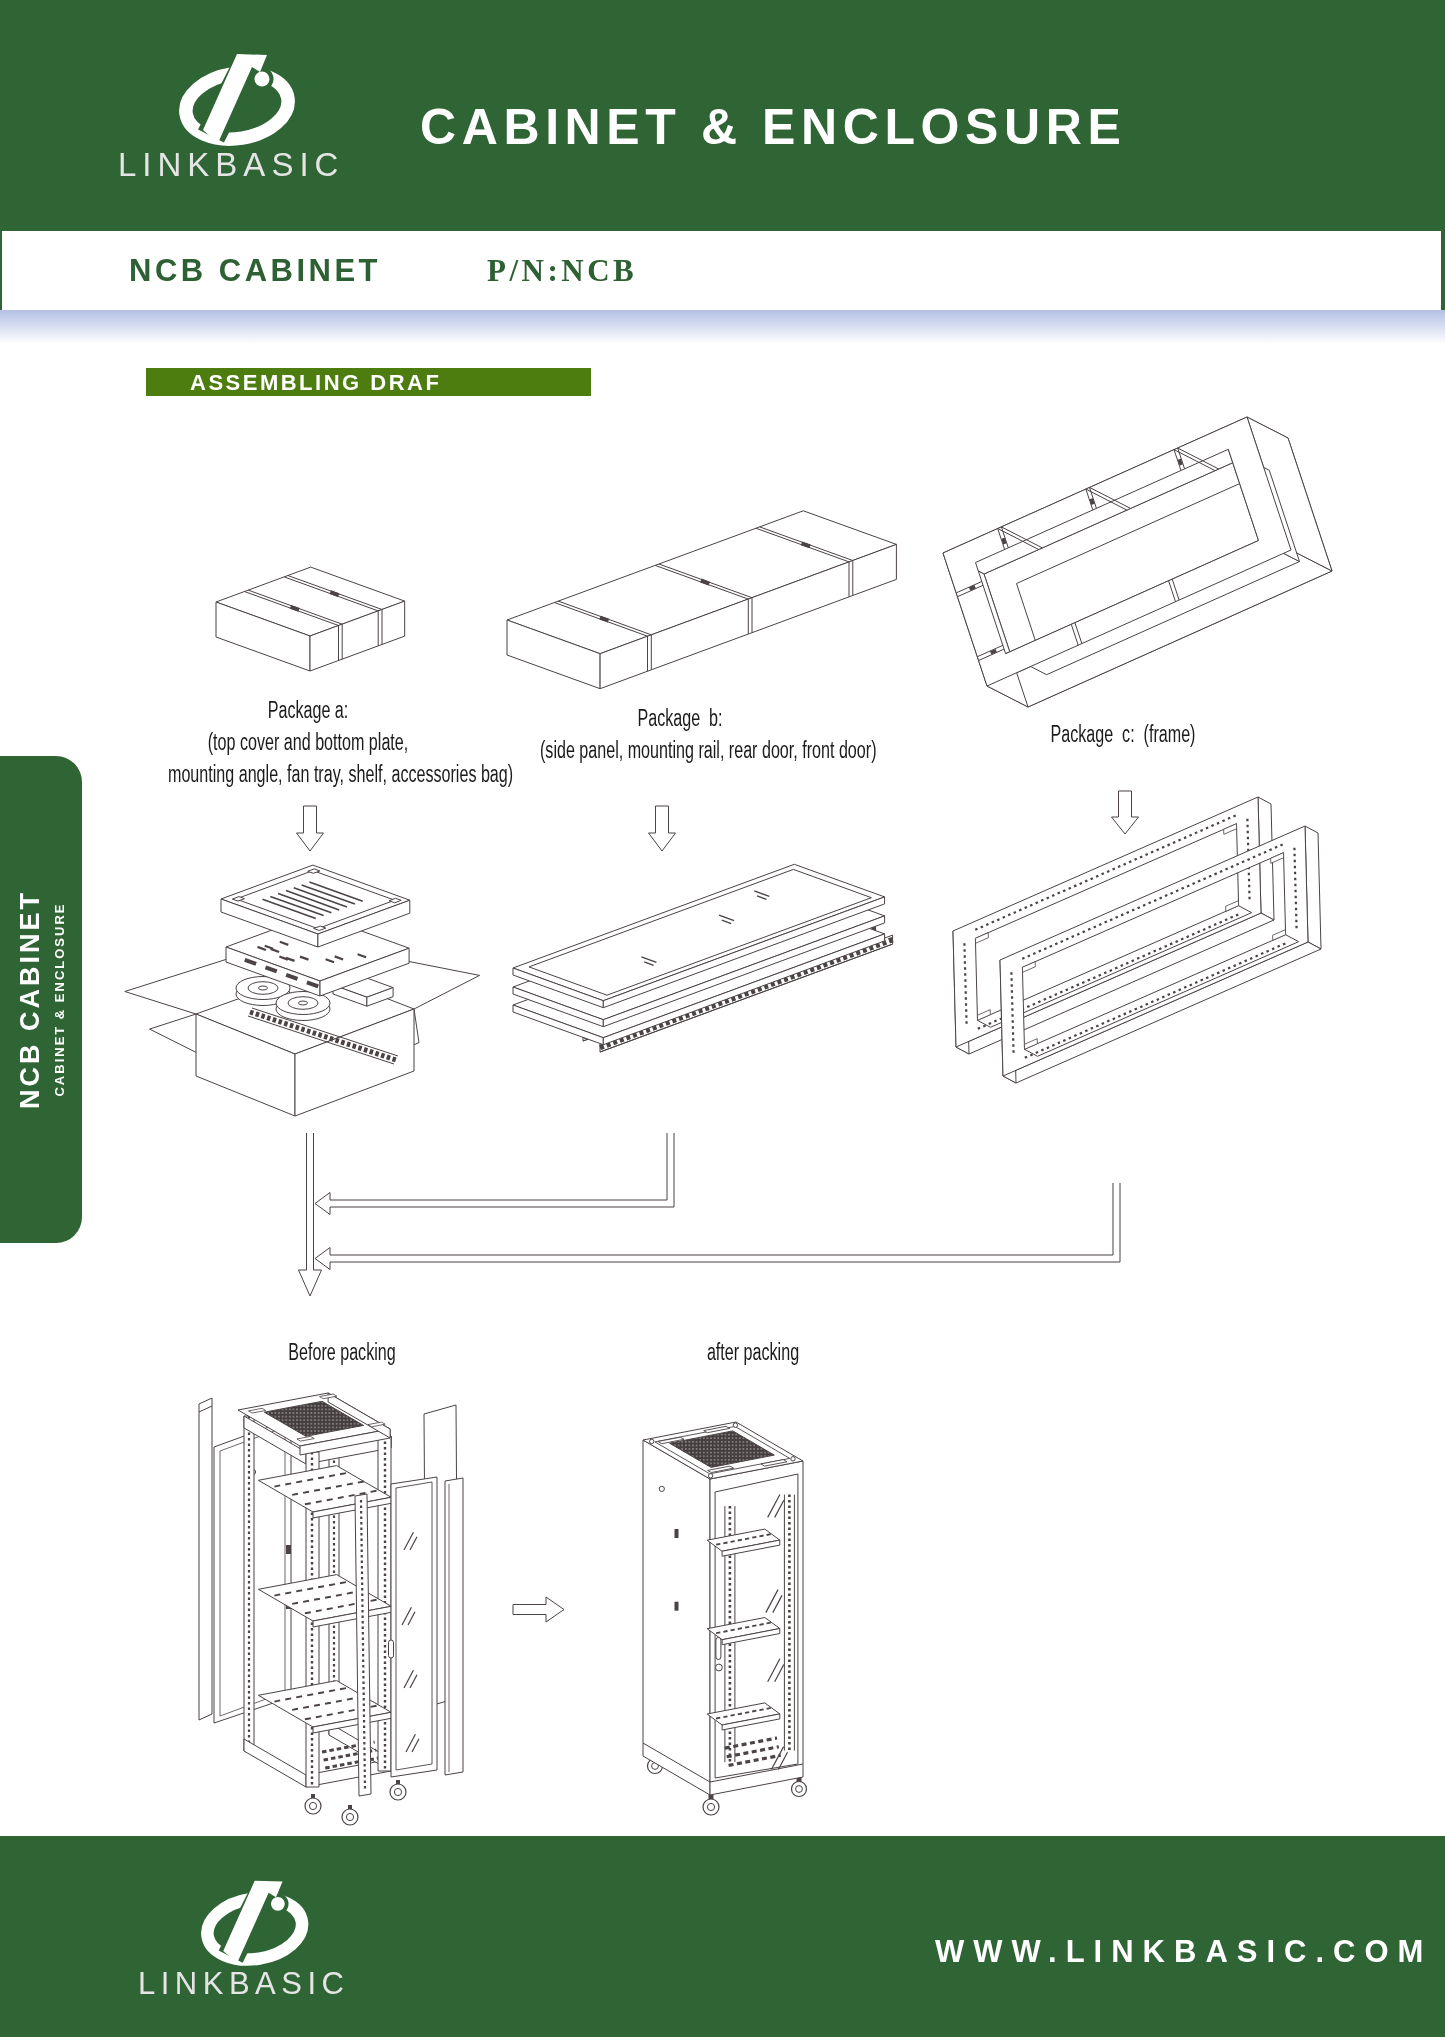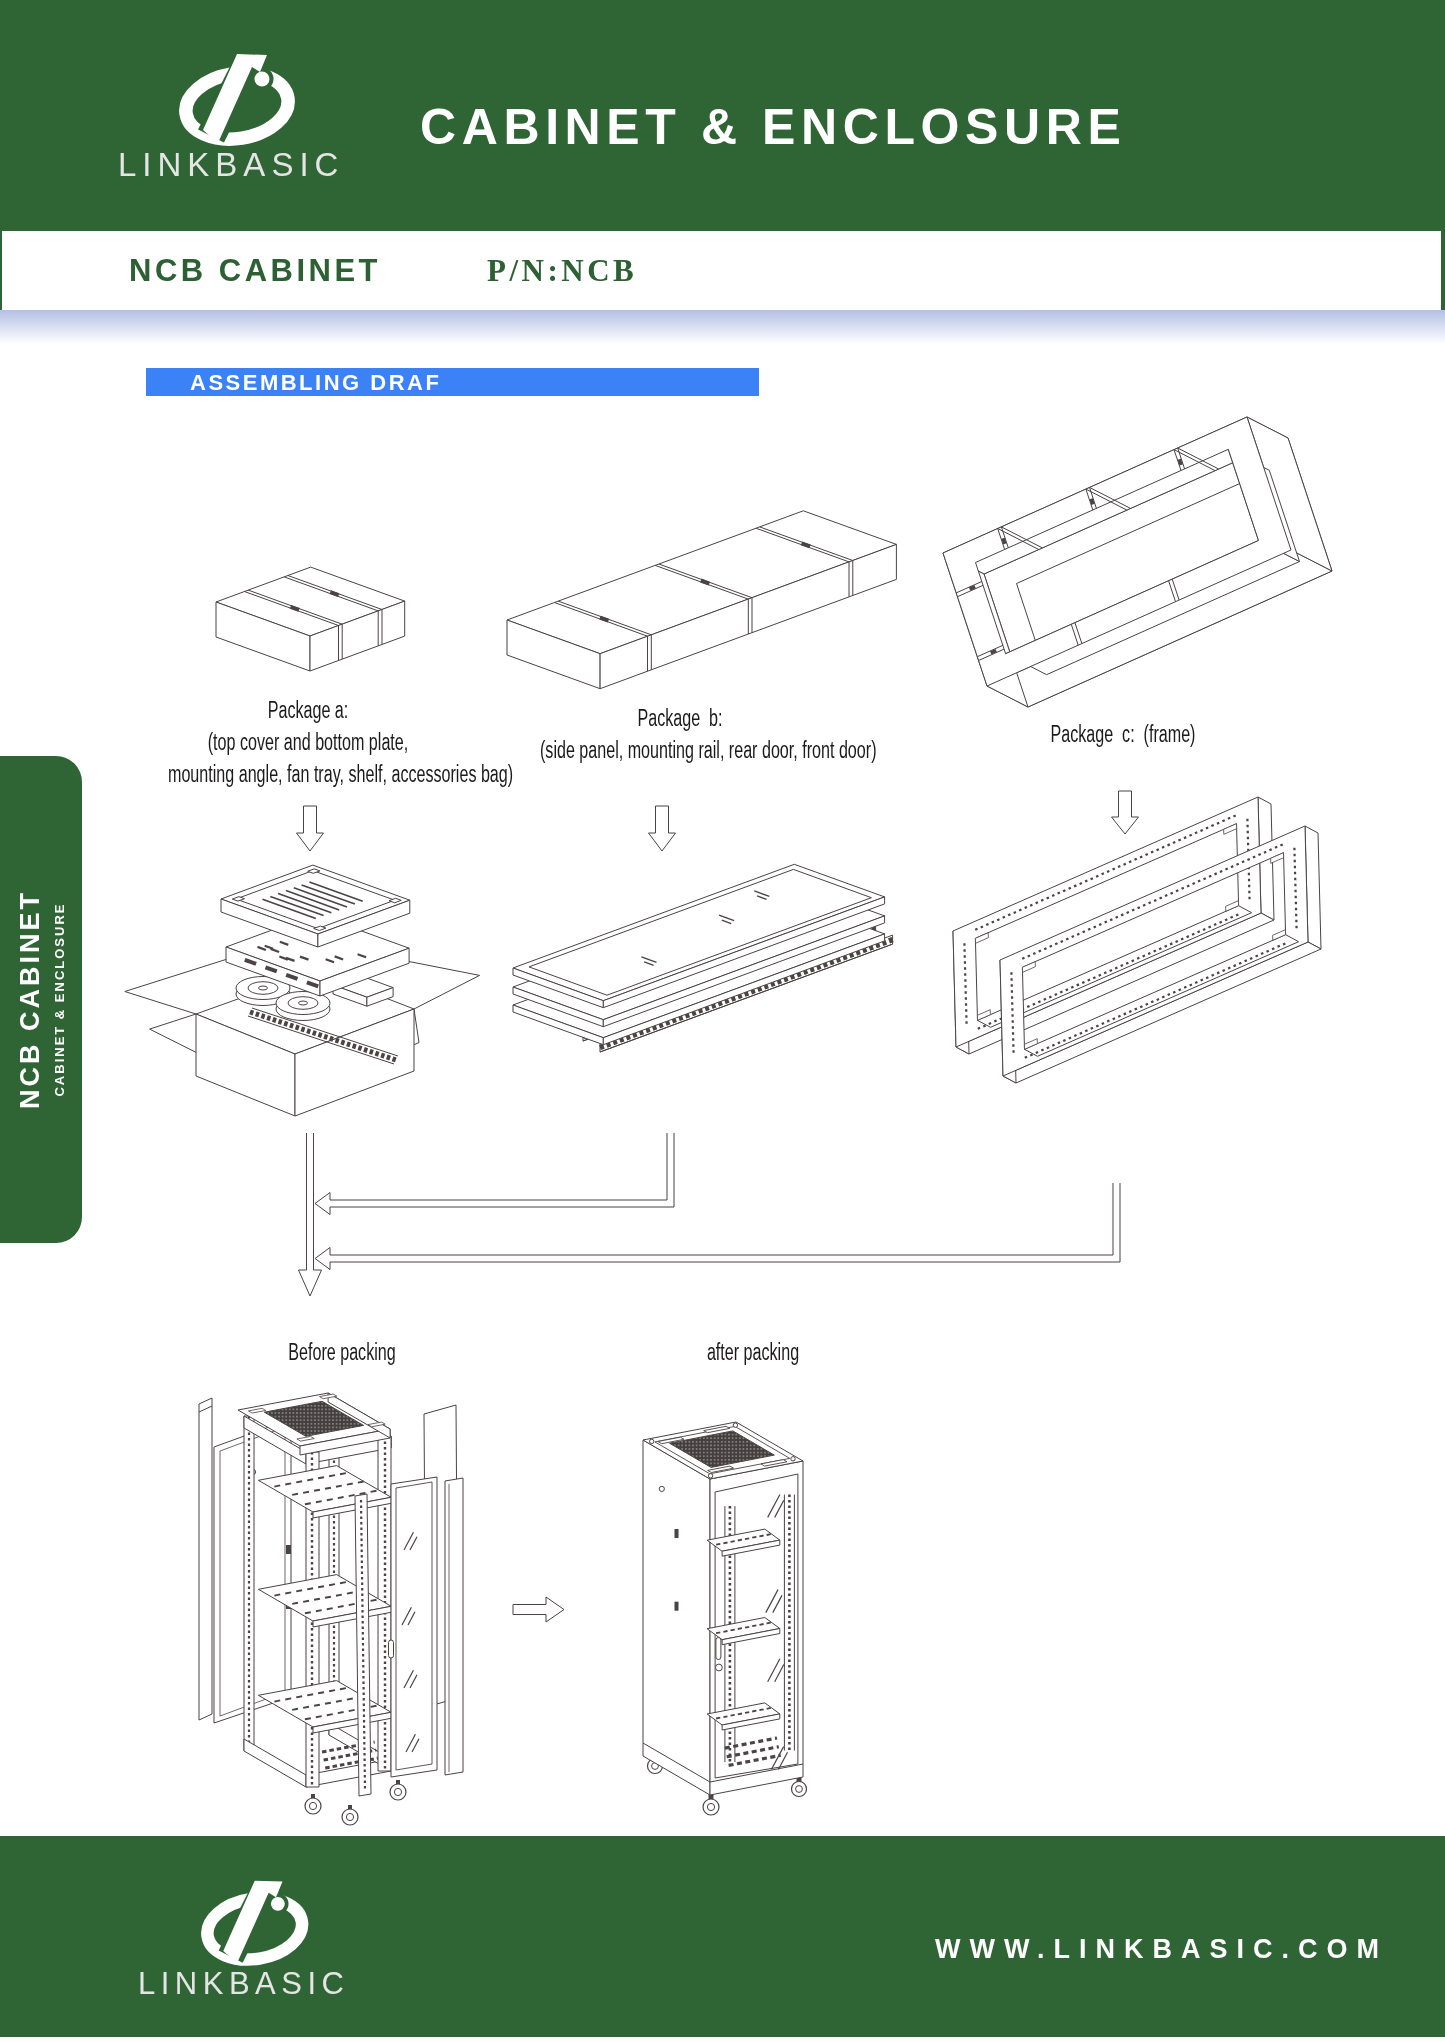--- a/index.html
+++ b/index.html
@@ -12,40 +12,40 @@
 .wordmark-top { position:absolute; left:118px; top:146px; font-size:33px; letter-spacing:6px; }
 .page-title { position:absolute; left:420px; top:98px; color:#ffffff; font-size:50px; font-weight:bold;
               letter-spacing:5.6px; white-space:nowrap; }
 .strip { position:absolute; left:2px; top:231px; width:1439px; height:79px; background:#ffffff; }
 .strip-inner { position:absolute; top:22px; left:0; width:100%; font-size:31px; font-weight:bold;
                color:#2d6033; letter-spacing:3.5px; white-space:nowrap; }
 .strip .product { position:absolute; left:127px; top:0; }
 .strip .pn { position:absolute; left:485px; top:0;font-family:Liberation Serif, serif; }
 .shade { position:absolute; left:0; top:310px; width:1445px; height:34px;
          background:linear-gradient(#b4c0e4, #ffffff); }
-.section-bar { position:absolute; left:146px; top:368px; width:613px; height:28px; background:#3b82f6; }
+.section-bar { position:absolute; left:146px; top:368px; width:445px; height:28px; background:#4d7c0f; }
 .section-bar span { position:absolute; left:44px; top:2px; color:#ffffff; font-size:22px; font-weight:bold;
                     letter-spacing:2.5px; }
 .art { position:absolute; left:0; top:0; }
 .cap { position:absolute; text-align:center; color:#1c1a1b; font-size:23px; line-height:32px;
        transform:scaleX(0.70); white-space:nowrap; }
 .cap > div { white-space:pre; }
 .tab { position:absolute; left:0; top:756px; width:82px; height:487px; background:#2f6434;
        border-radius:0 26px 26px 0; }
 .tab-rotor { position:absolute; left:0; top:487px; width:487px; height:82px; transform-origin:0 0;
              transform:rotate(-90deg); display:flex; flex-direction:column; align-items:center;
              justify-content:center; gap:9px; }
 .tab-rotor .big { color:#fff; font-weight:bold; font-size:27px; letter-spacing:3px; white-space:nowrap;
                   line-height:1; }
 .tab-rotor .small { color:#fff; font-weight:bold; font-size:13px; letter-spacing:2px; white-space:nowrap;
                     line-height:1; }
 .band-bottom { position:absolute; left:0; top:1836px; width:1445px; height:201px; background:#2f6434; }
 .logo-bottom { position:absolute; left:197px; top:28px; }
 .wordmark-bottom { position:absolute; left:138px; top:130px; font-size:31px; letter-spacing:5.5px; }
-.website { position:absolute; left:935px; top:98px; color:#ffffff; font-size:27px; font-weight:bold;
+.website { position:absolute; left:935px; top:98px; color:#ffffff; font-size:31px; font-weight:bold;
            letter-spacing:9px; white-space:nowrap; }
 .white-foot { position:absolute; left:0; top:2037px; width:1445px; height:6px; background:#ffffff; }
 </style>
 </head>
 <body>
 
 <div class="page">
 
   <svg class="art" viewBox="0 0 1445 2043" width="1445" height="2043">
       <defs>

